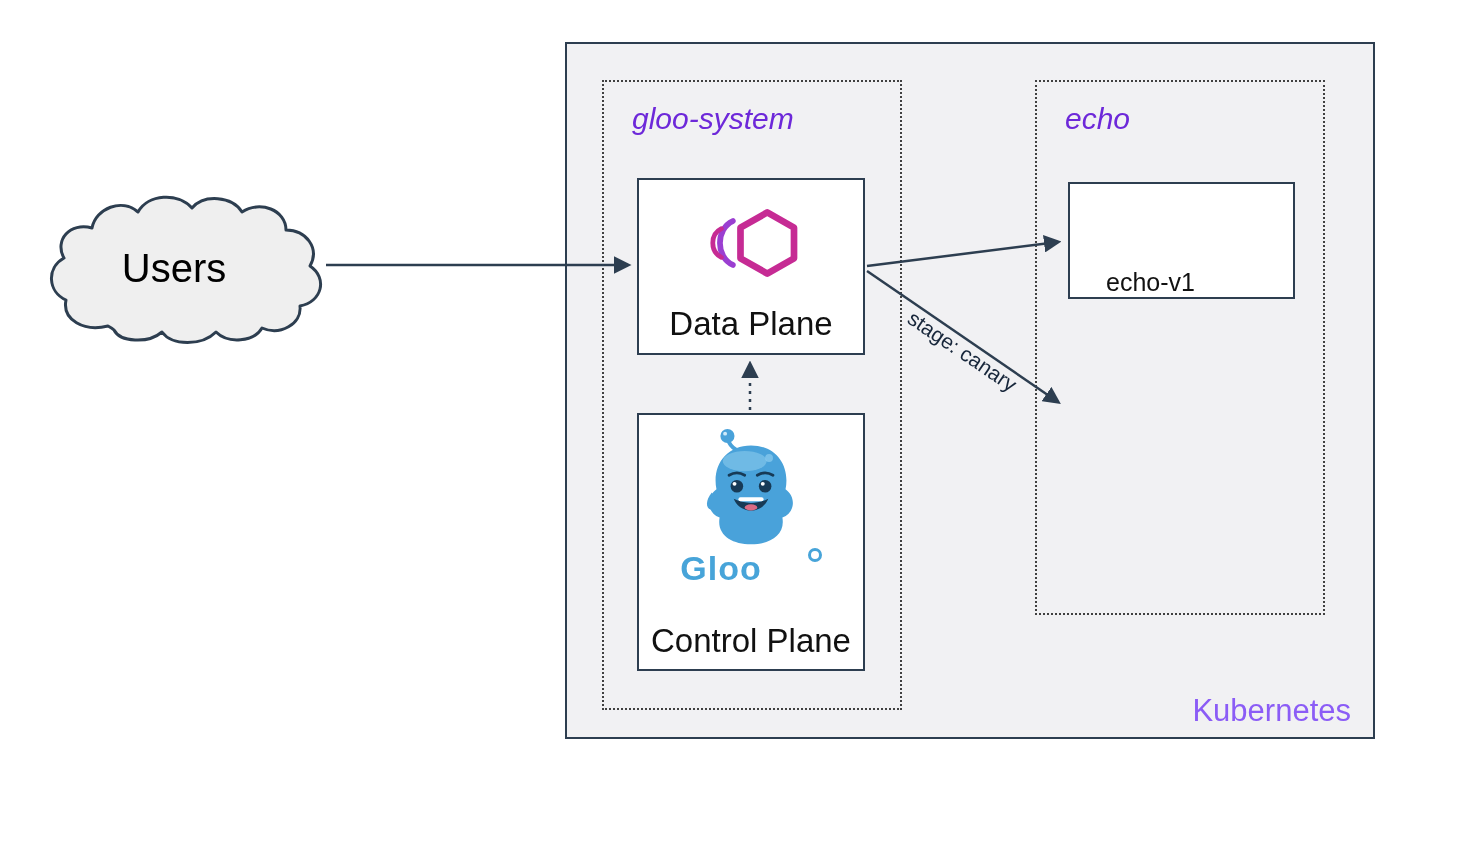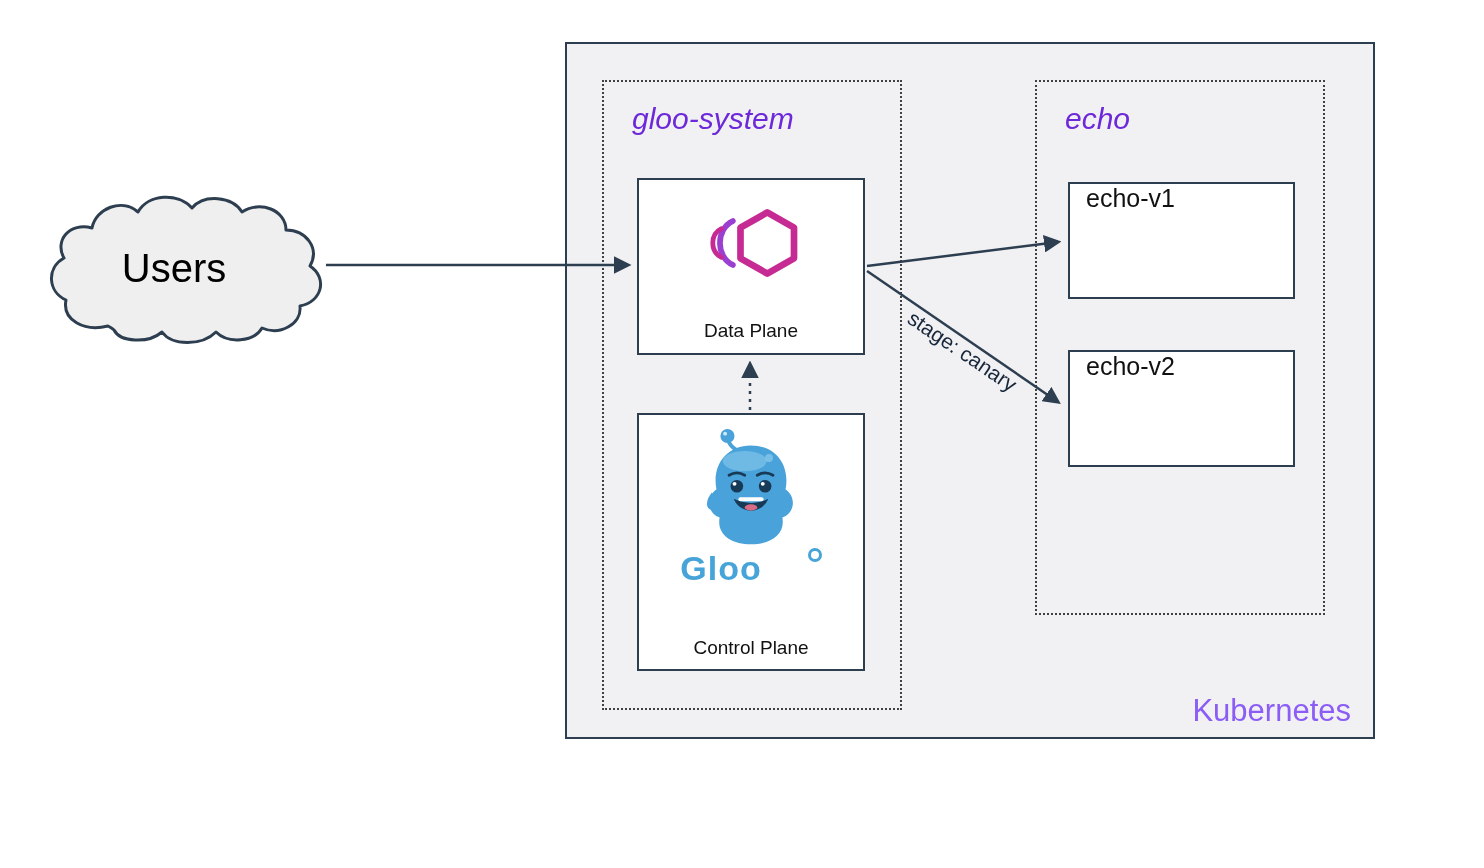--- a/index.html
+++ b/index.html
@@ -32,23 +32,23 @@
   .node-dataplane{
     left:637px;top:178px;width:228px;height:177px;
     display:flex;flex-direction:column;align-items:center;
     justify-content:space-between;padding:20px 0 13px;
   }
   .node-controlplane{
     left:637px;top:413px;width:228px;height:258px;
     display:flex;flex-direction:column;align-items:center;
     padding:10px 0 12px;
   }
-  .node-label{font-size:19px;color:#111;line-height:1;}
+  .node-label{font-size:33px;color:#111;line-height:1;}
   .cp-label{margin-top:auto;}
-  .svc{display:flex;align-items:flex-start;padding-left:16px;font-size:25px;}
+  .svc{display:flex;align-items:flex-end;padding-left:36px;font-size:25px;}
   .svc-v1{left:1068px;top:182px;width:227px;height:117px;}
   .svc-v2{left:1068px;top:350px;width:227px;height:117px;}
   
   .cloud-wrap{position:absolute;left:42px;top:188px;width:292px;height:164px;}
   .cloud-wrap svg{position:absolute;left:0;top:0;}
   .cloud-label{
     position:absolute;left:12px;top:6px;width:240px;height:148px;
     display:flex;align-items:center;justify-content:center;
     font-size:40px;color:#000;
   }
@@ -151,23 +151,20 @@
       <span>Gloo</span>
       <span class="bubble"></span>
     </div>
     <div class="node-label cp-label">Control Plane</div>
   </div>
 
   <div class="node svc svc-v1">
     <span>echo-v1</span>
   </div>
 
-  <div class="node svc svc-v2">
-    <span>echo-v2</span>
-  </div>
 
   <svg class="edges" width="1484" height="868" viewBox="0 0 1484 868">
     <defs>
       <marker id="arrow" viewBox="0 0 10 10" refX="8" refY="5" markerWidth="7" markerHeight="7" orient="auto-start-reverse">
         <path d="M 0 0 L 10 5 L 0 10 z" fill="#2d3e50"></path>
       </marker>
     </defs>
     <line class="edge" x1="326" y1="265" x2="628" y2="265" marker-end="url(#arrow)"></line>
     <line class="edge" x1="867" y1="266" x2="1058" y2="242" marker-end="url(#arrow)"></line>
     <line class="edge" x1="867" y1="271" x2="1058" y2="402" marker-end="url(#arrow)"></line>

